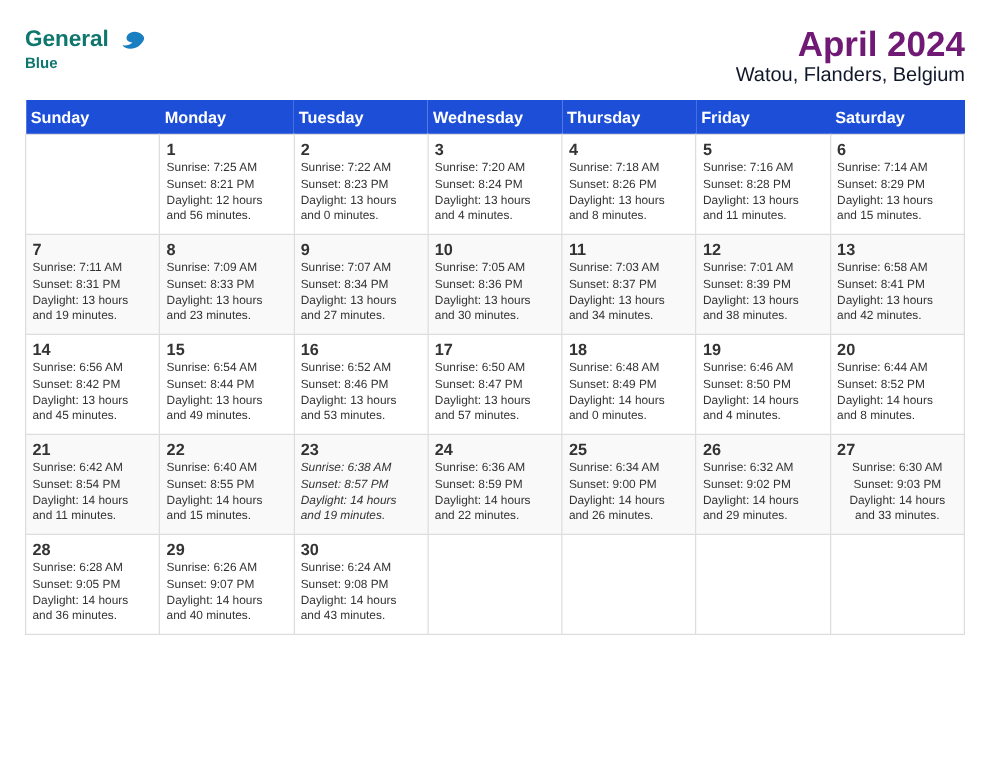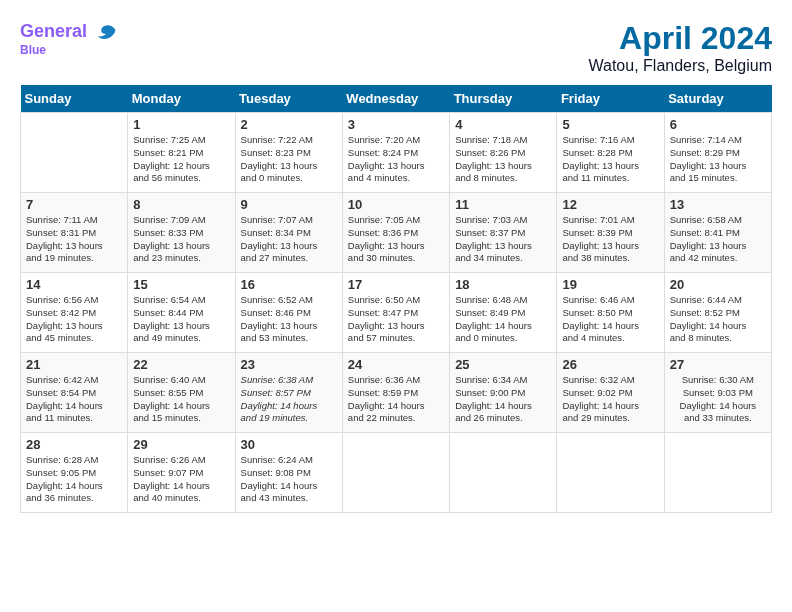--- a/index.html
+++ b/index.html
@@ -20,45 +20,45 @@
       display: flex;
       align-items: center;
     }
     .logo-text {
       font-size: 18px;
       font-weight: bold;
       color: #333;
       line-height: 1.1;
     }
     .logo-text span {
-      color: #8b5cf6;
+      color: #0f766e;
     }
     .logo-icon {
       width: 24px;
       height: 24px;
       margin-left: 2px;
     }
     .title-section {
       text-align: right;
     }
     .month-title {
-      font-size: 32px;
+      font-size: 28px;
       font-weight: bold;
-      color: #0369a1;
+      color: #701a75;
     }
     .location-title {
       font-size: 16px;
       color: #0f172a;
     }
     table {
       width: 100%;
       border-collapse: collapse;
     }
     th {
-      background-color: #0369a1;
+      background-color: #1d4ed8;
       color: #fff;
       padding: 6px 4px;
       font-size: 13px;
       font-weight: bold;
       text-align: left;
     }
     td {
       border: 1px solid #ddd;
       vertical-align: top;
       padding: 4px 5px;

